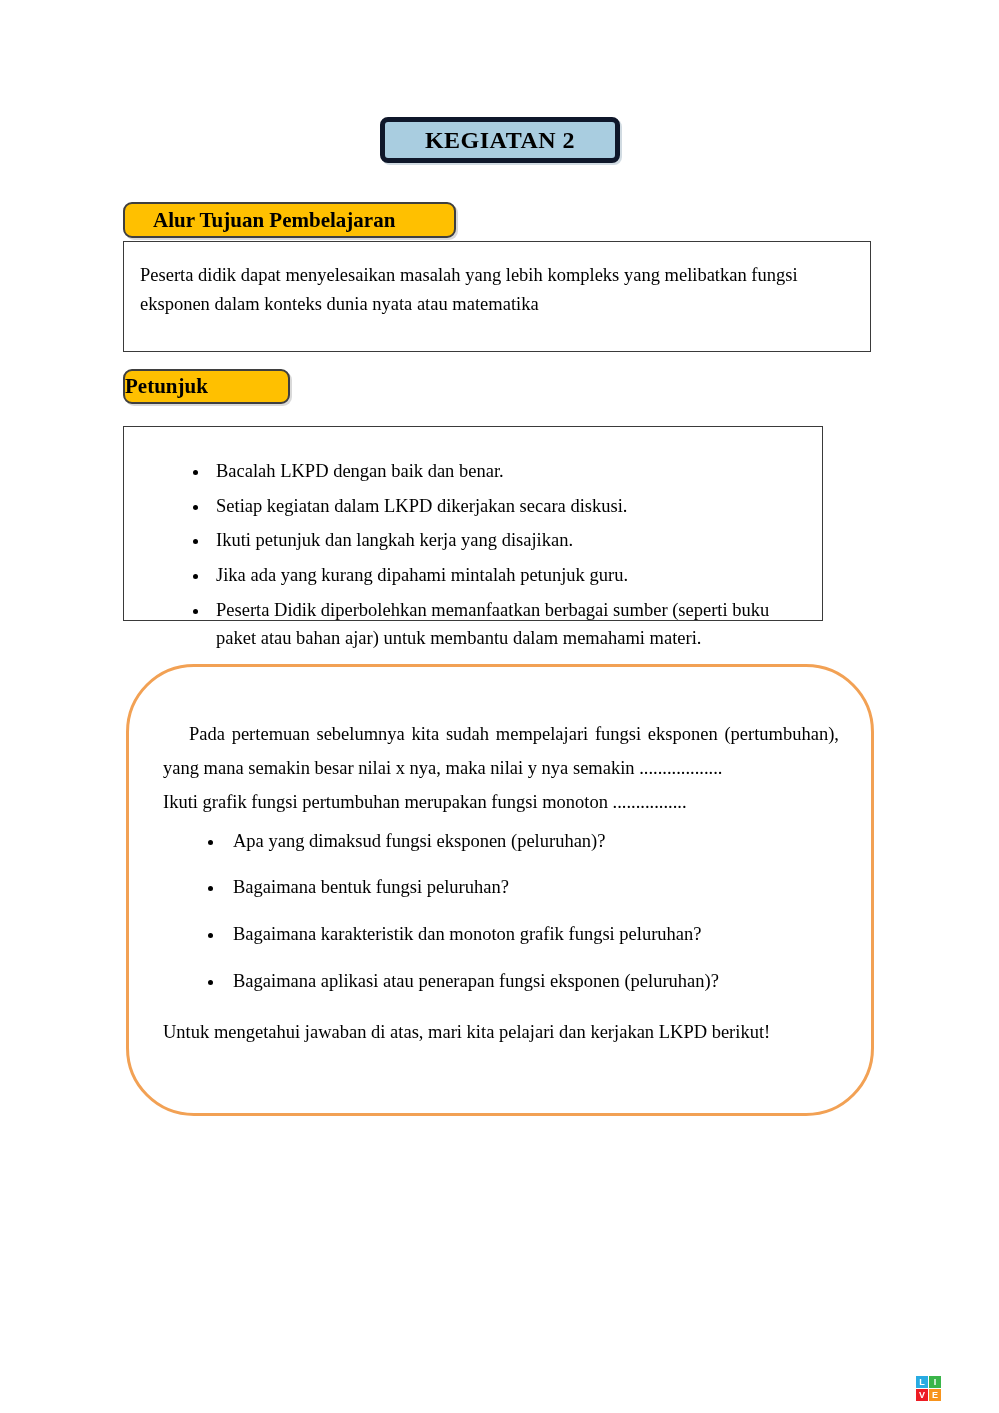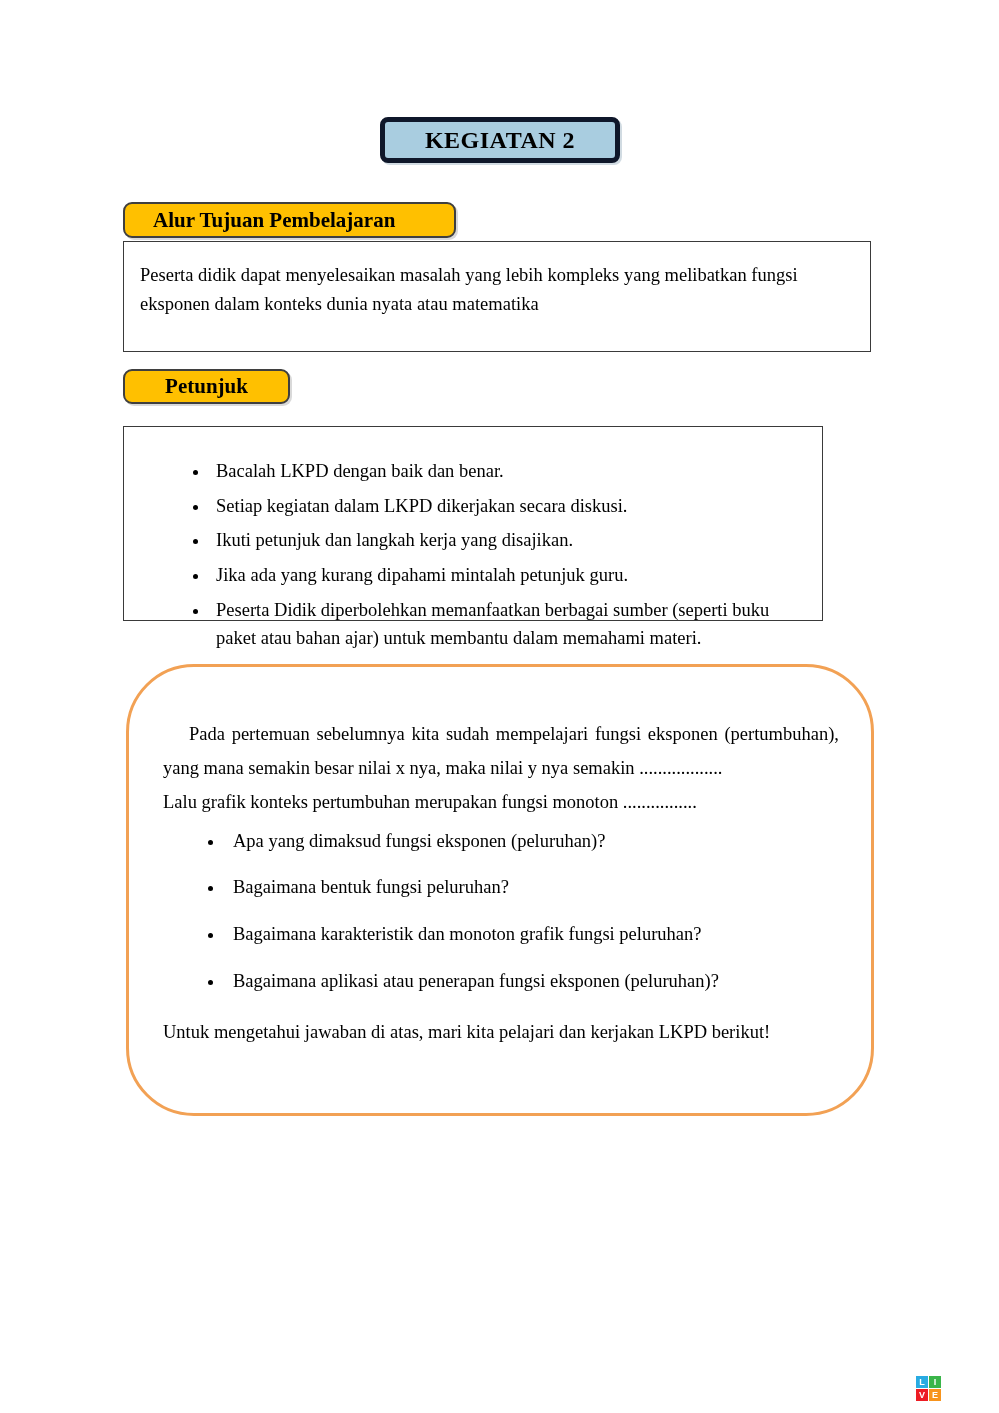--- a/index.html
+++ b/index.html
@@ -23,21 +23,21 @@
   }
 
   
   .gold-header {
     background: #ffc000; border: 2px solid #3f3f3f; border-radius: 9px;
     display: flex; align-items: center;
     font-weight: bold; font-size: 21px;
     box-shadow: 2px 2px 0 rgba(0,0,0,0.15);
   }
   .atp-header { position: absolute; left: 123px; top: 202px; width: 333px; height: 36px; padding-left: 28px; }
-  .petunjuk-header { position: absolute; left: 123px; top: 369px; width: 167px; height: 35px; justify-content: center; }
+  .petunjuk-header { position: absolute; left: 123px; top: 369px; width: 167px; height: 35px; }
 
   
   .plain-box {
     position: absolute; border: 1px solid #3a3a3a; background: #ffffff;
     font-size: 18.5px; line-height: 1.55;
   }
   .atp-box { left: 123px; top: 241px; width: 748px; height: 111px; padding: 19px 16px; }
   .petunjuk-box { left: 123px; top: 426px; width: 700px; height: 195px; padding: 30px 24px 10px 24px; }
   .petunjuk-box ul { list-style: disc; padding-left: 62px; }
   .petunjuk-box li { margin-bottom: 6px; line-height: 1.55; padding-left: 6px; }
@@ -107,21 +107,21 @@
         <li>Ikuti petunjuk dan langkah kerja yang disajikan.</li>
 
         <li>Jika ada yang kurang dipahami mintalah petunjuk guru.</li>
 
         <li>Peserta Didik diperbolehkan memanfaatkan berbagai sumber (seperti buku paket atau bahan ajar) untuk membantu dalam memahami materi.</li>
       </ul>
   </div>
 
   <div class="intro-box">
     <p class="intro-p1">Pada pertemuan sebelumnya kita sudah mempelajari fungsi eksponen (pertumbuhan), yang mana semakin besar nilai x nya, maka nilai y nya semakin ..................</p>
-    <p>Lalu grafik konteks pertumbuhan merupakan fungsi monoton  ................</p>
+    <p>Ikuti grafik fungsi pertumbuhan merupakan fungsi monoton  ................</p>
     <ul>
 
         <li>Apa yang dimaksud fungsi eksponen (peluruhan)?</li>
 
         <li>Bagaimana bentuk fungsi peluruhan?</li>
 
         <li>Bagaimana karakteristik dan monoton grafik fungsi peluruhan?</li>
 
         <li>Bagaimana aplikasi atau penerapan fungsi eksponen (peluruhan)?</li>
       </ul>

